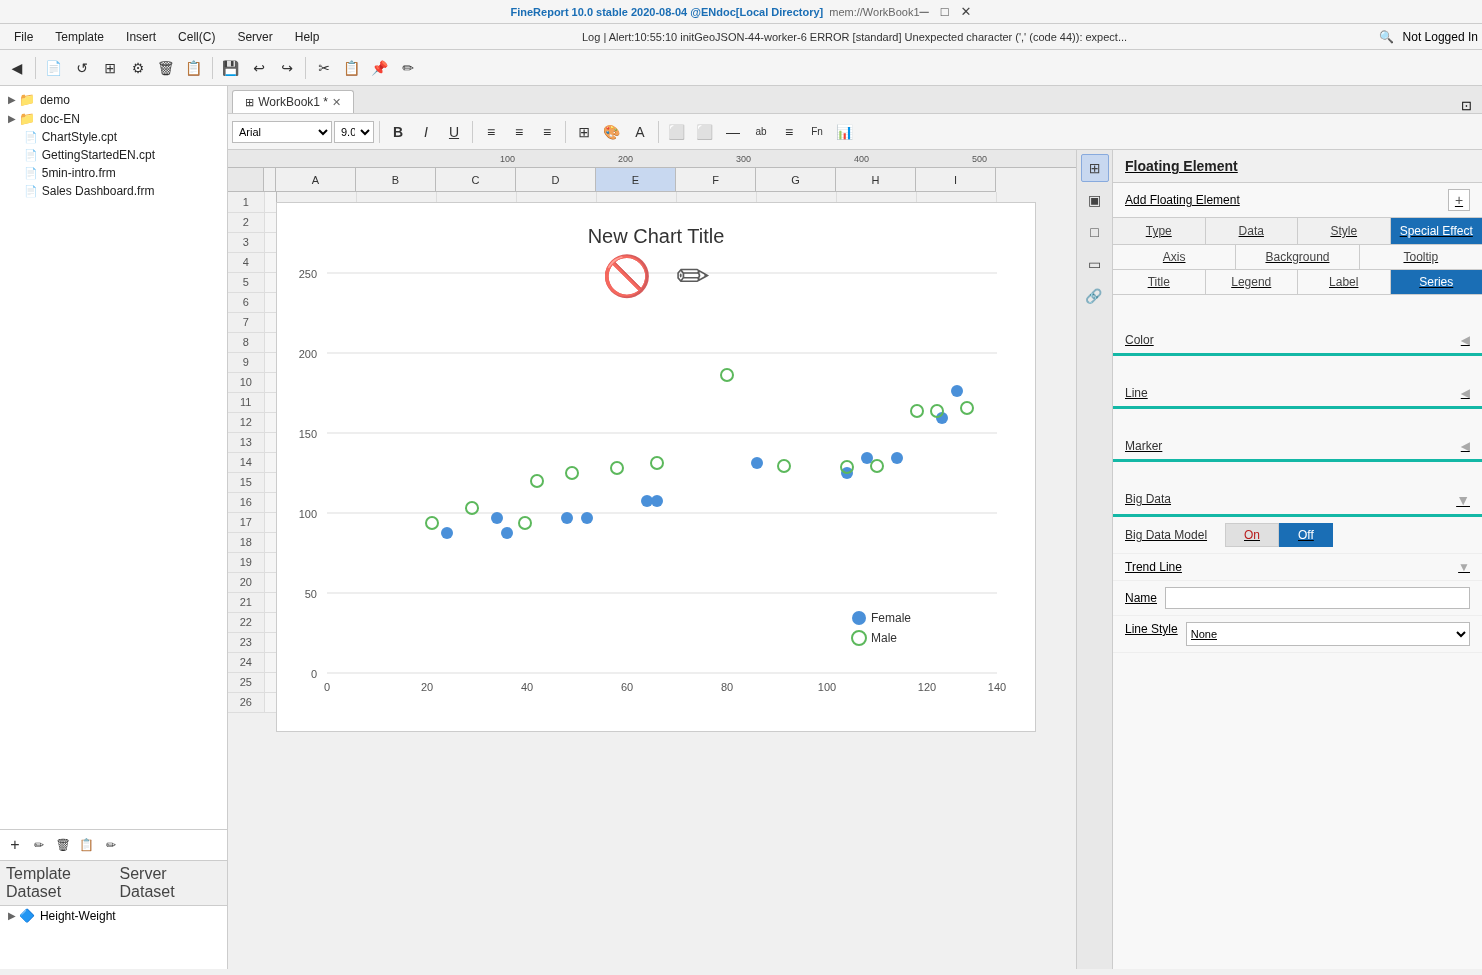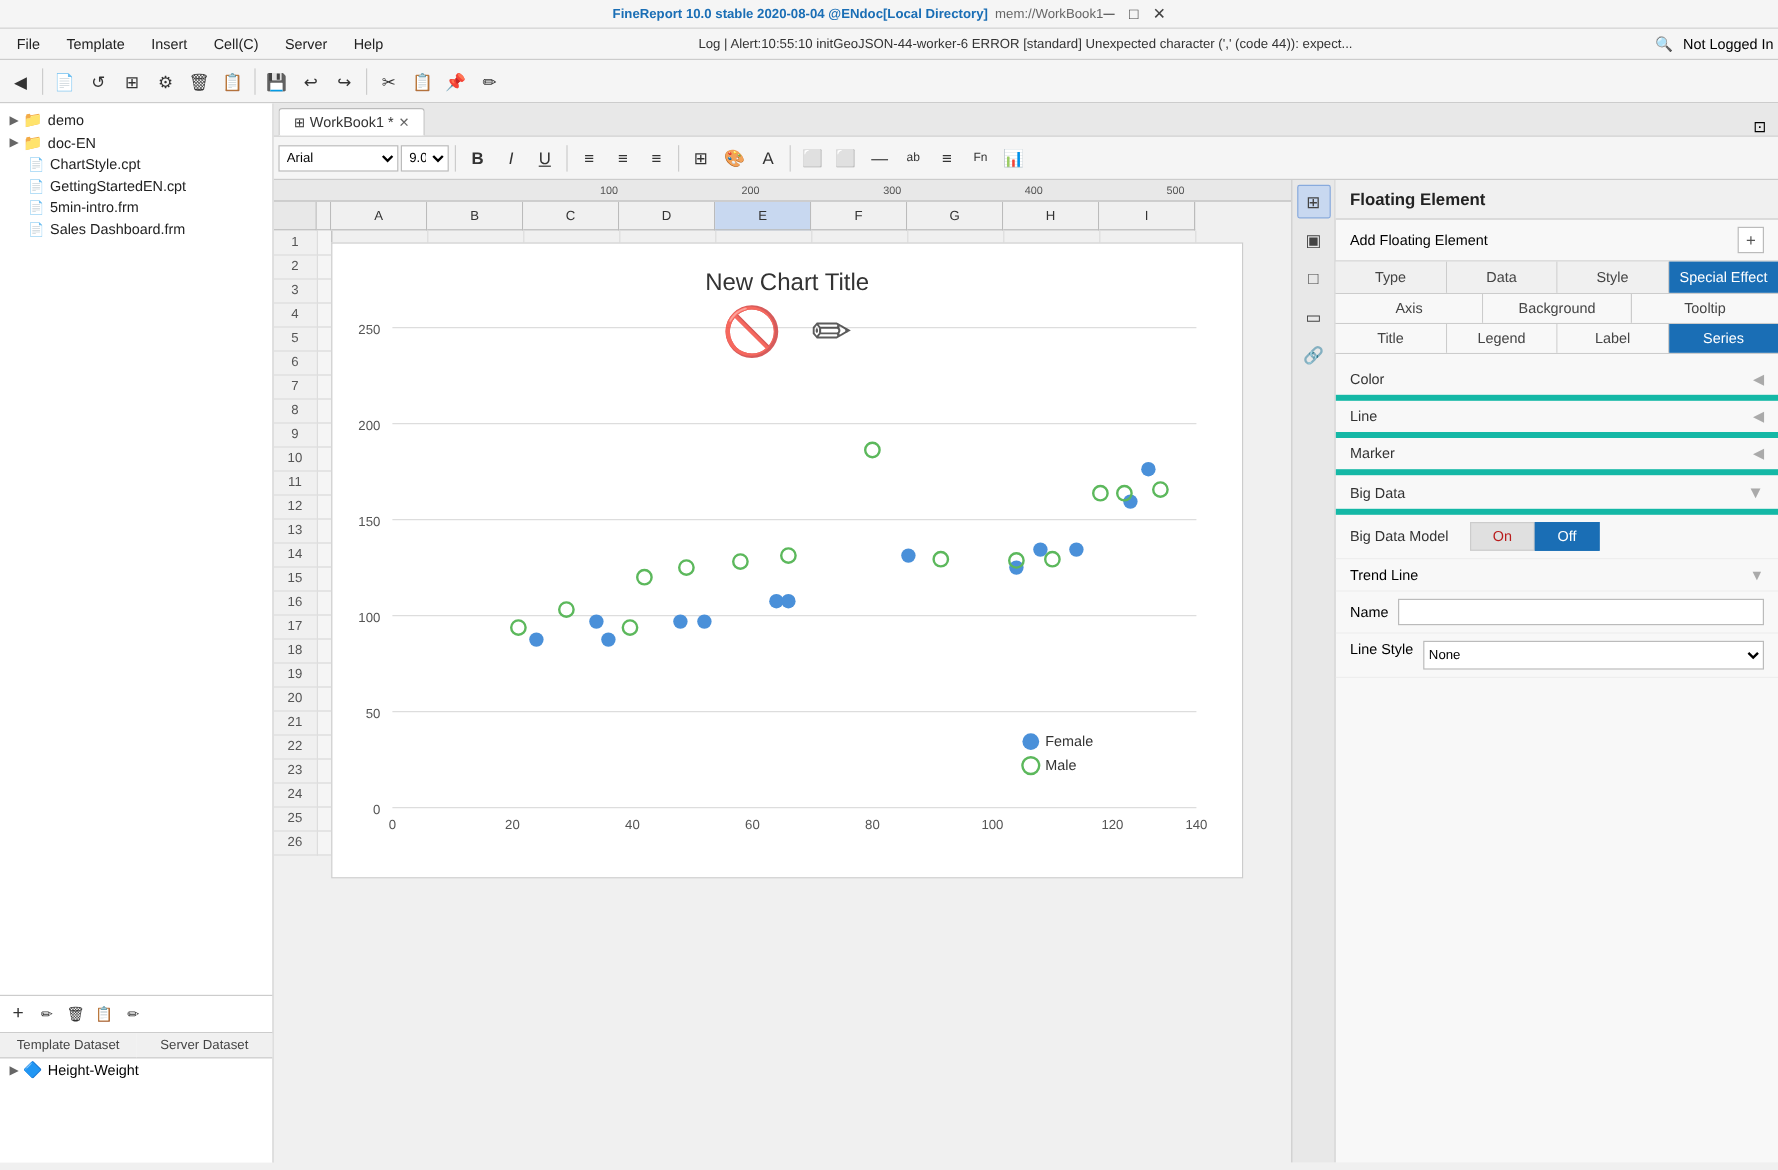--- a/index.html
+++ b/index.html
@@ -91,22 +91,22 @@
     }
     .sidebar-bottom-toolbar {
       display: flex; align-items: center; gap: 2px;
       padding: 4px; border-bottom: 1px solid #ccc;
     }
     .sidebar-bottom-toolbar .toolbar-btn { width: 22px; height: 22px; font-size: 12px; }
     .sidebar-bottom-tabs {
       display: flex; gap: 0;
     }
     .sidebar-tab {
-      flex: 1; padding: 4px 6px; text-align: center;
-      font-size: 11px; cursor: pointer; border-bottom: 1px solid #ccc;
+      flex: 1; padding: 4px 6px; 
+      font-size: 16px; cursor: pointer; border-bottom: 1px solid #ccc;
       background: #f0f0f0; color: #444;
     }
     .sidebar-dataset-item {
       display: flex; align-items: center; gap: 4px;
       padding: 2px 8px; cursor: pointer; font-size: 12px;
     }
     .dataset-arrow { font-size: 10px; color: #666; }
     .dataset-icon { color: #1a6eb5; font-size: 13px; }
 
     
@@ -207,20 +207,21 @@
     }
 
     
     .right-panel {
       width: 370px;
       background: #f8f8f8;
       border-left: 1px solid #ccc;
       display: flex;
       flex-direction: column;
       flex-shrink: 0;
+      text-decoration: underline;
     }
     .right-panel-header {
       padding: 8px 12px;
       font-size: 14px;
       font-weight: bold;
       color: #222;
       border-bottom: 1px solid #ccc;
       background: #f0f0f0;
     }
     .add-element-row {
@@ -256,24 +257,24 @@
       font-size: 12px; cursor: pointer;
       background: #f8f8f8; color: #444;
       border-right: 1px solid #ccc;
     }
     .right-sub-tab:last-child { border-right: none; }
     .right-sub-tab.active { background: #fff; border-bottom: 2px solid #1a6eb5; }
     .right-panel-body {
       flex: 1; overflow-y: auto; padding: 8px 0;
     }
     .panel-row {
-      display: flex; align-items: flex-end;
+      display: flex; align-items: flex-start;
       padding: 6px 12px;
-      border-bottom: 5px solid #14b8a6;
-      font-size: 12px; color: #333;
+      border-bottom: 3px solid #14b8a6;
+      font-size: 12px; color: #333; margin-top: 24px;
     }
     .panel-row-label { flex: 1; }
     .panel-row-arrow { color: #aaa; font-size: 12px; margin-left: auto; }
     .panel-row-expand { color: #aaa; font-size: 14px; margin-left: auto; cursor: pointer; }
     .big-data-row {
       display: flex; align-items: center;
       padding: 6px 12px; border-bottom: 1px solid #eee;
       font-size: 12px;
     }
     .big-data-label { width: 100px; color: #333; }

